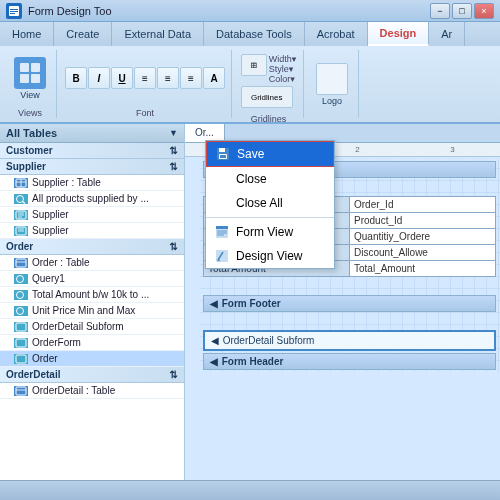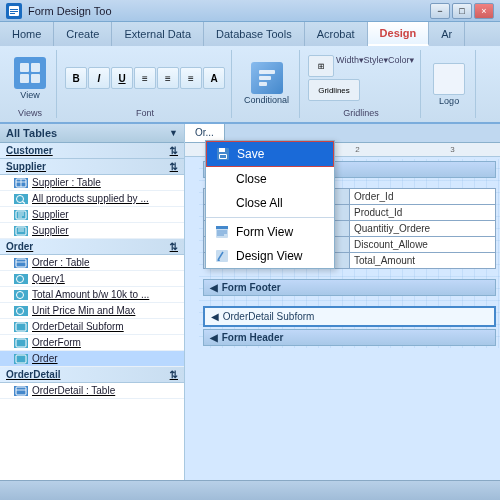--- a/index.html
+++ b/index.html
@@ -28,21 +28,21 @@
     .ribbon-small-btn { width: 22px; height: 22px; background: linear-gradient(to bottom, #f0f8ff, #d8eaf8); border: 1px solid #aac8e0; border-radius: 2px; display: flex; align-items: center; justify-content: center; cursor: pointer; font-size: 10px; font-weight: bold; }
     .gl-btn { width: 26px; height: 22px; background: #e8f0f8; border: 1px solid #aac8e0; border-radius: 2px; cursor: pointer; display: flex; align-items: center; justify-content: center; font-size: 8px; }
 
     
     .main-area { display: flex; height: calc(500px - 22px - 100px); }
 
     
     .left-panel { width: 185px; background: white; border-right: 1px solid #a8c8e0; display: flex; flex-direction: column; overflow: hidden; }
     .panel-header { background: linear-gradient(to bottom, #c8ddf0, #b0cce0); padding: 3px 6px; font-size: 11px; font-weight: bold; color: #1a3a5c; display: flex; align-items: center; justify-content: space-between; border-bottom: 1px solid #8ab0cc; }
     .panel-dropdown { font-size: 9px; }
-    .panel-content { overflow-y: auto; flex: 1; text-decoration: underline; }
+    .panel-content { overflow-y: auto; flex: 1; }
     .group-header { background: linear-gradient(to right, #ddeeff, #c8ddf0); padding: 2px 6px; font-size: 10px; font-weight: bold; color: #1a3a5c; border-bottom: 1px solid #aac8e0; display: flex; align-items: center; justify-content: space-between; cursor: pointer; }
     .group-item { display: flex; align-items: flex-end; padding: 2px 14px; cursor: pointer; font-size: 10px; color: #1a1a2e; border-bottom: 1px solid #e8f0f8; }
     .group-item.selected { background: #b8d8ff; }
     .item-icon { width: 14px; height: 10px; background: #4488cc; margin-right: 4px; display: flex; align-items: center; justify-content: center; flex-shrink: 0; }
     .item-icon svg { width: 12px; height: 10px; }
 
     
     .right-panel { flex: 1; background: #d4e8ff; position: relative; overflow: hidden; }
     .right-panel-tabs { display: flex; background: #c0d8f0; border-bottom: 1px solid #8ab0cc; }
     .right-tab { padding: 3px 10px; font-size: 10px; cursor: pointer; color: #1a3a5c; border-right: 1px solid #8ab0cc; background: #c0d8f0; }
@@ -53,21 +53,21 @@
     .context-menu-item { display: flex; align-items: center; padding: 4px 8px; cursor: pointer; font-size: 12px; gap: 6px; }
     .context-menu-item:hover, .context-menu-item.highlighted { background: #0a6ad8; color: white; }
     .context-menu-item.highlighted { background: #1a6ad8; color: white; border: 1px solid #c44; }
     .cm-icon { width: 16px; height: 16px; display: flex; align-items: center; justify-content: center; flex-shrink: 0; }
     .cm-sep { height: 1px; background: #c8d8e8; margin: 2px 0; }
 
     
     .form-area { flex: 1; padding: 4px; background: repeating-linear-gradient(0deg, transparent, transparent 11px, rgba(100,160,220,0.15) 11px, rgba(100,160,220,0.15) 12px), repeating-linear-gradient(90deg, transparent, transparent 11px, rgba(100,160,220,0.15) 11px, rgba(100,160,220,0.15) 12px); position: relative; margin-top: 2px; }
     .ruler-h { height: 14px; background: #e8f0f8; border-bottom: 1px solid #aac8e0; display: flex; align-items: center; padding-left: 30px; }
     .ruler-mark { font-size: 8px; color: #666; flex: 1; text-align: center; }
-    .form-section { margin-bottom: 10px; }
+    .form-section { margin-bottom: 18px; }
     .form-section-header { background: linear-gradient(to bottom, #c0d8f8, #a8c8e8); padding: 2px 6px; font-size: 10px; font-weight: bold; color: #1a3a5c; display: flex; align-items: center; gap: 4px; border: 1px solid #88b0d0; }
     .form-grid { display: grid; grid-template-columns: 1fr 1fr; gap: 1px; background: #88a8c8; border: 1px solid #88a8c8; }
     .form-cell-label { background: #c8ddf0; padding: 2px 4px; font-size: 10px; color: #1a3a5c; }
     .form-cell-value { background: white; padding: 2px 4px; font-size: 10px; color: #333; }
 
     .status-bar { height: 20px; background: linear-gradient(to bottom, #b8d0e8, #a0bcd8); border-top: 1px solid #88a8c4; display: flex; align-items: center; padding: 0 8px; font-size: 10px; color: #1a3a5c; }
 
     .subform-row { background: #f0f8ff; border: 2px solid #4488cc; padding: 3px 6px; font-size: 10px; color: #1a3a5c; display: flex; align-items: center; gap: 4px; }
   </style>
 </head>
@@ -127,42 +127,27 @@
           <div class="ribbon-small-btn" style="text-decoration:underline;">U</div>
           <div class="ribbon-small-btn">≡</div>
           <div class="ribbon-small-btn">≡</div>
           <div class="ribbon-small-btn">≡</div>
           <div class="ribbon-small-btn">A</div>
         </div>
       </div>
       <div class="ribbon-group-label">Font</div>
     </div>
 
-    <div class="ribbon-group" style="min-width: 60px;">
-      <div class="ribbon-group-content">
-        <div class="ribbon-btn-large">
-          <div style="width: 32px; height: 32px; background: linear-gradient(135deg, #88bbee, #4488cc); border-radius: 3px; display: flex; align-items: center; justify-content: center;">
-            <svg width="20" height="20" viewBox="0 0 20 20">
-                <rect x="2" y="2" width="16" height="4" rx="1" fill="white" opacity="0.8"></rect>
-                <rect x="2" y="8" width="12" height="4" rx="1" fill="white" opacity="0.8"></rect>
-                <rect x="2" y="14" width="8" height="4" rx="1" fill="white" opacity="0.8"></rect>
-              </svg>
-          </div>
-          <div class="ribbon-btn-label">Conditional</div>
-        </div>
-      </div>
-      <div class="ribbon-group-label"></div>
-    </div>
 
     <div class="ribbon-group" style="min-width: 70px;">
       <div class="ribbon-group-content">
         <div style="display: flex; flex-direction: column; gap: 2px; align-items: flex-start;">
           <div style="display: flex; gap: 2px;">
             <div class="gl-btn">⊞</div>
-            <div style="font-size: 9px; display: flex; flex-direction: row; justify-content: center;">
+            <div style="font-size: 9px; display: flex; flex-direction: column; justify-content: center;">
               <div style="font-size: 9px; color: #446; cursor: pointer;">Width▾</div>
               <div style="font-size: 9px; color: #446; cursor: pointer;">Style▾</div>
               <div style="font-size: 9px; color: #446; cursor: pointer;">Color▾</div>
             </div>
           </div>
           <div class="gl-btn" style="width: 52px;">Gridlines</div>
         </div>
       </div>
       <div class="ribbon-group-label">Gridlines</div>
     </div>

